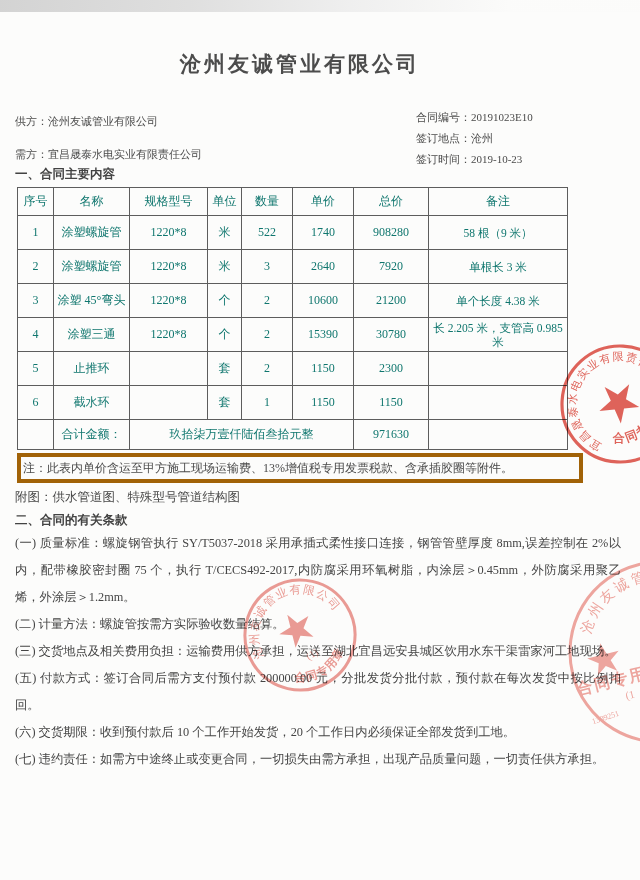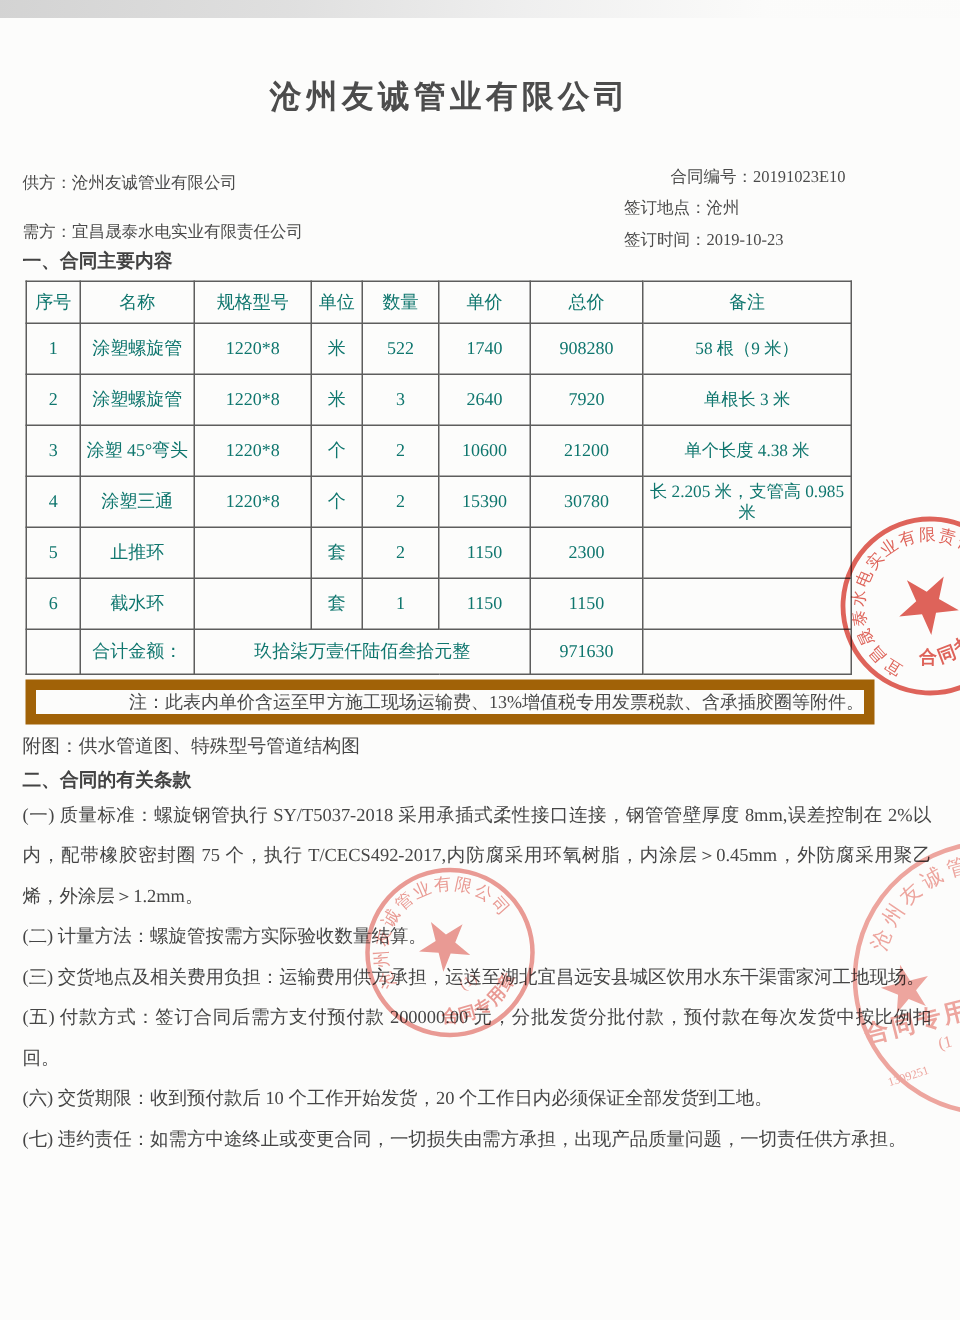--- a/index.html
+++ b/index.html
@@ -19,45 +19,44 @@
     left:0;top:50px;width:600px;text-align:center;
     font-size:21px;font-weight:600;letter-spacing:3px;color:#4c4c4c;
   }
   .subtitle{
     left:0;top:85px;width:600px;text-align:center;
     font-size:18px;font-weight:600;letter-spacing:6px;color:#4c4c4c;
   }
   .meta{font-size:11px;color:#4a4a4a;white-space:nowrap;}
   .m-supplier{left:15px;top:114px;}
   .m-buyer{left:15px;top:147px;}
-  .m-no{left:416px;top:110px;margin-left:31px;}
+  .m-no{left:416px;top:110px;}
   .m-place{left:416px;top:131px;}
   .m-date{left:416px;top:152px;}
   .sec-head{font-size:12.5px;font-weight:600;color:#434343;}
   .h-sec1{left:15px;top:166px;}
   .h-sec2{left:15px;top:512px;}
   table.items{
     position:absolute;left:17px;top:187px;width:550px;
     border-collapse:collapse;table-layout:fixed;
     font-size:12px;color:#0f766e;
   }
   table.items td,table.items th{
     border:1px solid #5d5d5d;text-align:center;vertical-align:middle;
     padding:0 2px;font-weight:normal;overflow:hidden;
   }
   table.items tr.hd{height:28px;}
   table.items tr.it{height:34px;}
   table.items tr.tt{height:30px;}
   table.items .remark{font-size:11.5px;line-height:14px;}
   .notebox{
     left:17px;top:453px;width:566px;height:30px;
-    border:7px solid #a16207;display:flex;align-items:center;
+    border:4px solid #a16207;display:flex;align-items:center;
     font-size:12px;color:#4a4a4a;padding-left:2px;box-sizing:border-box;
     white-space:nowrap;
-    justify-content:flex-end;
   }
   .attach{left:15px;top:489px;font-size:12.5px;color:#474747;}
   .clauses{left:15px;top:530px;width:606px;font-size:12.3px;line-height:27px;color:#454545;}
   .clauses p{margin:0;text-align:justify;}
   .stamp{position:absolute;pointer-events:none;mix-blend-mode:multiply;}
   .stamp text{font-family:"Liberation Serif","DejaVu Serif",serif;}
 </style>
 </head>
 <body>
 

